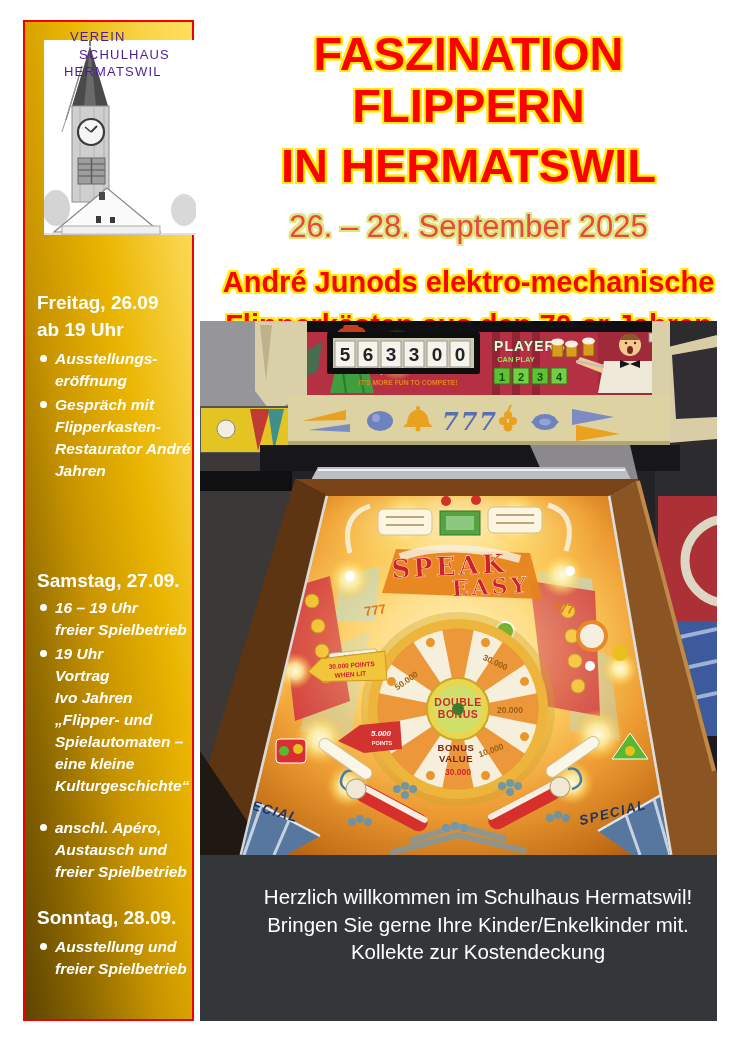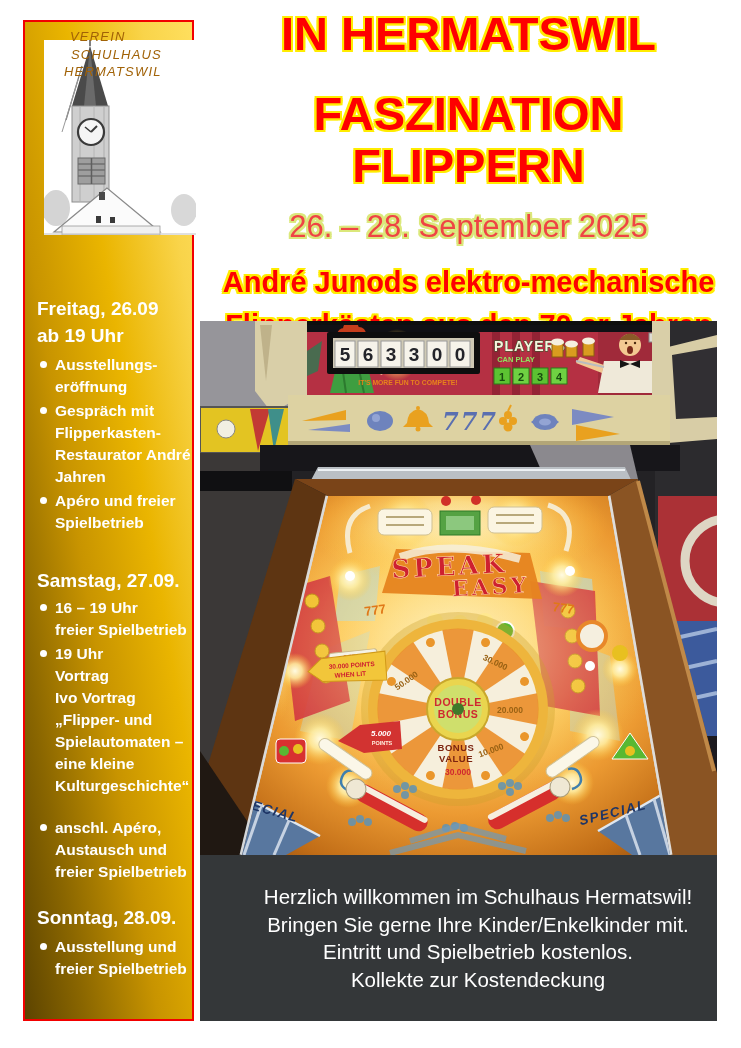--- a/index.html
+++ b/index.html
@@ -4,28 +4,28 @@
 <style>
   html,body{margin:0;padding:0;width:741px;height:1048px;background:#fff;
     font-family:"Liberation Sans",sans-serif;position:relative;overflow:hidden;}
 
   
   .sidebar{position:absolute;left:23px;top:20px;width:167px;height:997px;
     border:2px solid #f20000;
     background:linear-gradient(to top right,#5d4400 0%,#8a6600 18%,#c89400 40%,
       #eab500 62%,#f9d44a 85%,#ffdf5e 100%);}
   .logo-box{position:absolute;left:44px;top:40px;width:152px;height:195px;background:#fff;z-index:3;}
-  .logo-text{position:absolute;left:64px;top:28px;z-index:4;color:#a16207;
-    font-style:italic;font-size:13px;line-height:17.5px;letter-spacing:1.2px;}
+  .logo-text{position:absolute;left:64px;top:28px;z-index:4;color:#4c1d95;
+    font-size:13px;line-height:17.5px;letter-spacing:1.2px;}
   .day{position:absolute;left:12px;width:148px;color:#fff;}
   .day-title{font-size:19px;font-weight:bold;line-height:27px;white-space:nowrap;}
   .day-list{margin-top:5px;}
   .it{display:flex;margin-top:2px;}
   .dot{flex:0 0 auto;width:7px;height:7px;border-radius:50%;background:#fff;margin:7px 8px 0 3px;}
-  .ls div{font-size:15.5px;font-weight:bold;line-height:22px;white-space:nowrap;}
+  .ls div{font-size:15.5px;font-weight:bold;line-height:22px;white-space:nowrap;font-style:italic;}
 
   
   .header{position:absolute;left:196px;top:0;width:545px;text-align:center;}
   .title{font-size:47px;font-weight:bold;color:#fe0000;line-height:52px;
     text-shadow:-2px -2px 0 #ffec00,2px -2px 0 #ffec00,-2px 2px 0 #ffec00,2px 2px 0 #ffec00,
       -2px 0 0 #ffec00,2px 0 0 #ffec00,0 -2px 0 #ffec00,0 2px 0 #ffec00;}
   .t1{margin-top:28px;} .t2{margin-top:8px;}
   .date{margin-top:15px;font-size:31px;color:#ef4444;line-height:40px;
     text-shadow:-2px -2px 0 #dbe87b,2px -2px 0 #dbe87b,-2px 2px 0 #dbe87b,2px 2px 0 #dbe87b,
       -2px 0 0 #dbe87b,2px 0 0 #dbe87b,0 -2px 0 #dbe87b,0 2px 0 #dbe87b;}
@@ -38,66 +38,59 @@
   .photo{position:absolute;left:200px;top:321px;width:517px;height:534px;background:#232225;}
   .photo svg{display:block;width:100%;height:100%;font-family:"Liberation Sans",sans-serif;}
   .footer{position:absolute;left:200px;top:855px;width:517px;height:166px;background:#343739;
     color:#fff;text-align:center;box-sizing:border-box;padding-top:28px;}
   .footer div{font-size:20.5px;line-height:27.5px;padding-left:39px;}
 </style>
 </head>
 <body>
 
 <div class="sidebar">
-  <div class="day" style="top:273px">
+  <div class="day" style="top:267px">
     <div class="day-title">Freitag, 26.09</div>
     <div class="day-title">ab 19 Uhr</div>
     <div class="day-list">
       <div class="it">
           <span class="dot"></span>
         <div class="ls">
           <div>Ausstellungs-</div>
           <div>eröffnung</div>
         </div>
         </div>
       <div class="it">
           <span class="dot"></span>
         <div class="ls">
           <div>Gespräch mit</div>
           <div>Flipperkasten-</div>
           <div>Restaurator André</div>
           <div>Jahren</div>
         </div>
         </div>
-      <div class="it">
-          <span class="dot"></span>
-        <div class="ls">
-          <div>Apéro und freier</div>
-          <div>Spielbetrieb</div>
-        </div>
-        </div>
     </div>
   </div>
 
   <div class="day" style="top:545px">
     <div class="day-title">Samstag, 27.09.</div>
     <div class="day-list" style="margin-top:3px">
       <div class="it">
           <span class="dot"></span>
         <div class="ls">
           <div>16 – 19 Uhr</div>
           <div>freier Spielbetrieb</div>
         </div>
         </div>
       <div class="it">
           <span class="dot"></span>
         <div class="ls">
           <div>19 Uhr</div>
           <div>Vortrag</div>
-          <div>Ivo Vortrag</div>
+          <div>Ivo Jahren</div>
           <div>„Flipper- und</div>
           <div>Spielautomaten –</div>
           <div>eine kleine</div>
           <div>Kulturgeschichte“</div>
         </div>
         </div>
       <div class="it" style="margin-top:20px">
           <span class="dot"></span>
         <div class="ls">
           <div>anschl. Apéro,</div>
@@ -153,27 +146,27 @@
     <polygon points="63,148 10,192 116,192" fill="#fbfbfb" stroke="#8a8a8a" stroke-width="1.2"></polygon>
     <rect x="18" y="186" width="98" height="9" fill="#f0f0f0" stroke="#9a9a9a" stroke-width="0.8"></rect>
     <rect x="52" y="176" width="5" height="7" fill="#3a3a3a"></rect>
     <rect x="66" y="177" width="5" height="6" fill="#3a3a3a"></rect>
     <rect x="55" y="152" width="6" height="8" fill="#4a4a4a"></rect>
     <line x1="0" y1="194" x2="152" y2="194" stroke="#c0c0c0" stroke-width="1"></line>
   </svg>
 </div>
 <div class="logo-text">
   <div style="margin-left:6px">VEREIN</div>
-  <div style="margin-left:7px">SCHULHAUS</div>
+  <div style="margin-left:15px">SCHULHAUS</div>
   <div>HERMATSWIL</div>
 </div>
 
 <div class="header">
+  <div class="title t1">FASZINATION FLIPPERN</div>
   <div class="title t2">IN HERMATSWIL</div>
-  <div class="title t1">FASZINATION FLIPPERN</div>
   <div class="date">26. – 28. September 2025</div>
   <div class="subtitle s1">André Junods elektro-mechanische</div>
   <div class="subtitle">Flipperkästen aus den 70-er Jahren</div>
 </div>
 
 <div class="photo">
 <svg viewBox="0 0 517 534" preserveAspectRatio="none">
 <defs>
   <radialGradient id="lamp">
           <stop offset="0" stop-color="#fffbe2"></stop>
@@ -578,15 +571,14 @@
     <text transform="translate(64,492) rotate(16)" font-size="13.5" font-weight="bold" font-style="italic" fill="#1e3566" letter-spacing="1.5" text-anchor="middle">SPECIAL</text>
     <text transform="translate(414,496) rotate(-14)" font-size="13.5" font-weight="bold" font-style="italic" fill="#1e3566" letter-spacing="1.5" text-anchor="middle">SPECIAL</text>
   </g>
 </g>
 </svg>
 </div>
 
 <div class="footer">
   <div>Herzlich willkommen im Schulhaus Hermatswil!</div>
   <div>Bringen Sie gerne Ihre Kinder/Enkelkinder mit.</div>
-  <div>Eintritt und Spielbetrieb kostenlos.</div>
   <div>Kollekte zur Kostendeckung</div>
 </div>
 
 </body></html>

